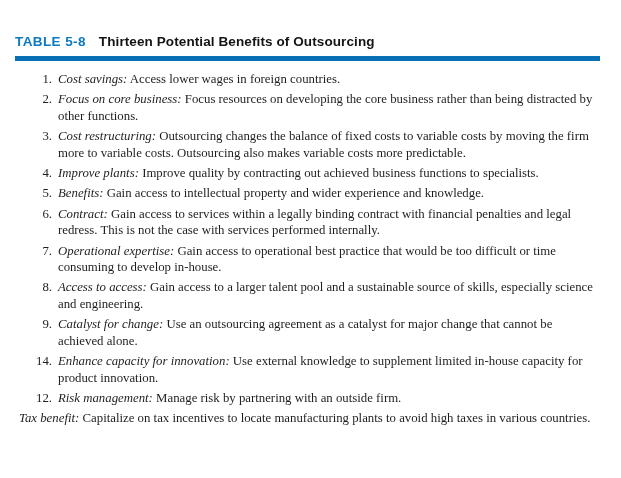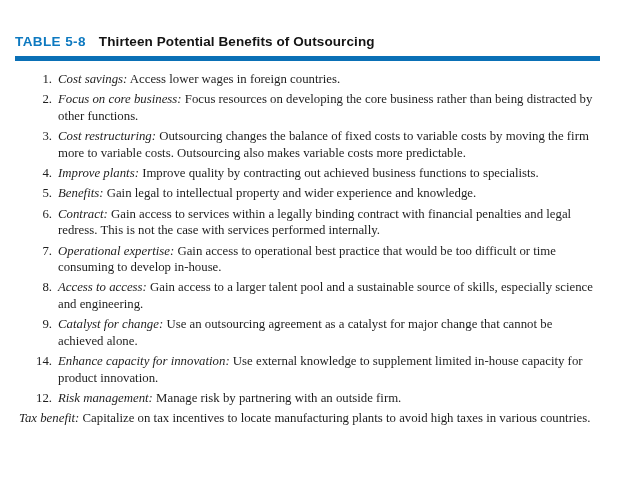--- a/index.html
+++ b/index.html
@@ -105,21 +105,21 @@
       <span class="content">
         <span class="term">Improve plants:</span>
         <span>Improve quality by contracting out achieved business functions to specialists.</span>
       </span>
     </div>
 
     <div class="row">
       <span class="num">5.</span>
       <span class="content">
         <span class="term">Benefits:</span>
-        <span>Gain legal to intellectual property and wider experience and knowledge.</span>
+        <span>Gain access to intellectual property and wider experience and knowledge.</span>
       </span>
     </div>
 
     <div class="row">
       <span class="num">6.</span>
       <span class="content">
         <span class="term">Contract:</span>
         <span>Gain access to services within a legally binding contract with financial penalties and legal redress. This is not the case with services performed internally.</span>
       </span>
     </div>

